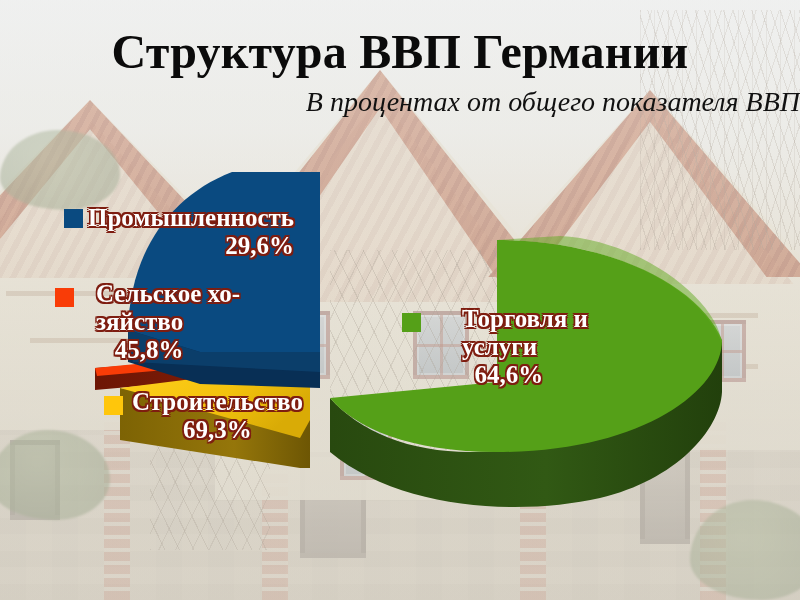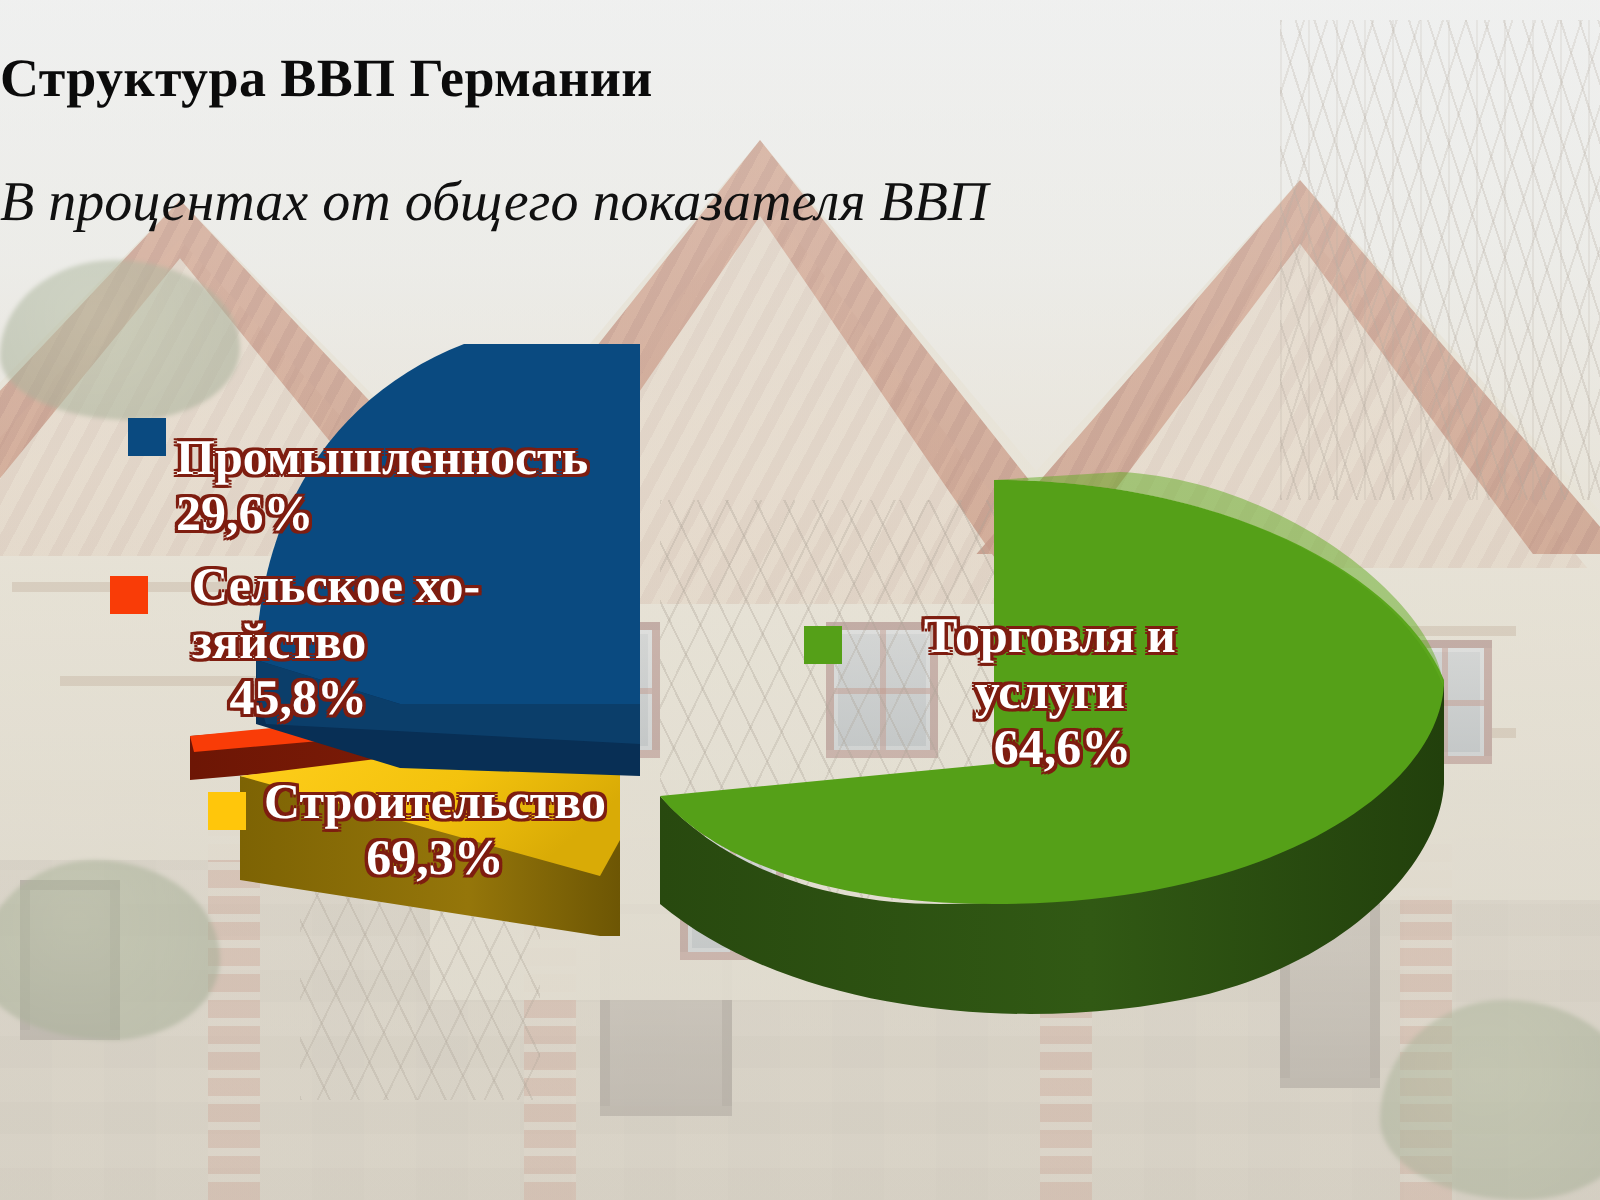--- a/index.html
+++ b/index.html
@@ -123,32 +123,32 @@
     position: absolute;
     inset: 0;
     background: linear-gradient(180deg, rgba(247,246,242,.55) 0%, rgba(243,240,232,.46) 45%, rgba(238,234,224,.52) 100%);
   }
 
   
   .title {
     position: absolute;
     left: 0; right: 0;
     top: 24px;
-    text-align: left;
-    font-size: 27px;
+    text-align: center;
+    font-size: 48px;
     font-weight: bold;
     color: #0b0b0b;
     letter-spacing: .2px;
     white-space: nowrap;
   }
   .subtitle {
     position: absolute;
     left: 0; right: 0;
     top: 86px;
-    text-align: left;
+    text-align: right;
     font-size: 28px;
     font-style: italic;
     color: #111;
     white-space: nowrap;
   }
 
   
   .pie-layer { position: absolute; inset: 0; }
   .pie-layer svg { position: absolute; left: 0; top: 0; }
 
@@ -164,27 +164,27 @@
       -1.6px  1.6px 0 #7e1d10, 1.6px  1.6px 0 #7e1d10,
       -1.6px 0 0 #7e1d10, 1.6px 0 0 #7e1d10,
       0 -1.6px 0 #7e1d10, 0 1.6px 0 #7e1d10;
     white-space: pre;
   }
   .swatch {
     position: absolute;
     width: 19px;
     height: 19px;
   }
-  .lbl-industry   { left: 88px;  top: 216px; text-align: left; }
+  .lbl-industry   { left: 88px;  top: 204px; text-align: right; }
   .sw-industry    { left: 64px;  top: 209px; }
   .lbl-agri       { left: 96px;  top: 280px; text-align: left; }
   .sw-agri        { left: 55px;  top: 288px; }
   .lbl-constr     { left: 132px; top: 388px; text-align: center; }
   .sw-constr      { left: 104px; top: 396px; }
-  .lbl-trade      { left: 462px; top: 305px; text-align: center; }
+  .lbl-trade      { left: 462px; top: 305px; }
   .sw-trade       { left: 402px; top: 313px; }
 </style>
 </head>
 <body>
 
 <div id="slide">
 
   <div class="bg">
     <div class="bg-sky"></div>
 

